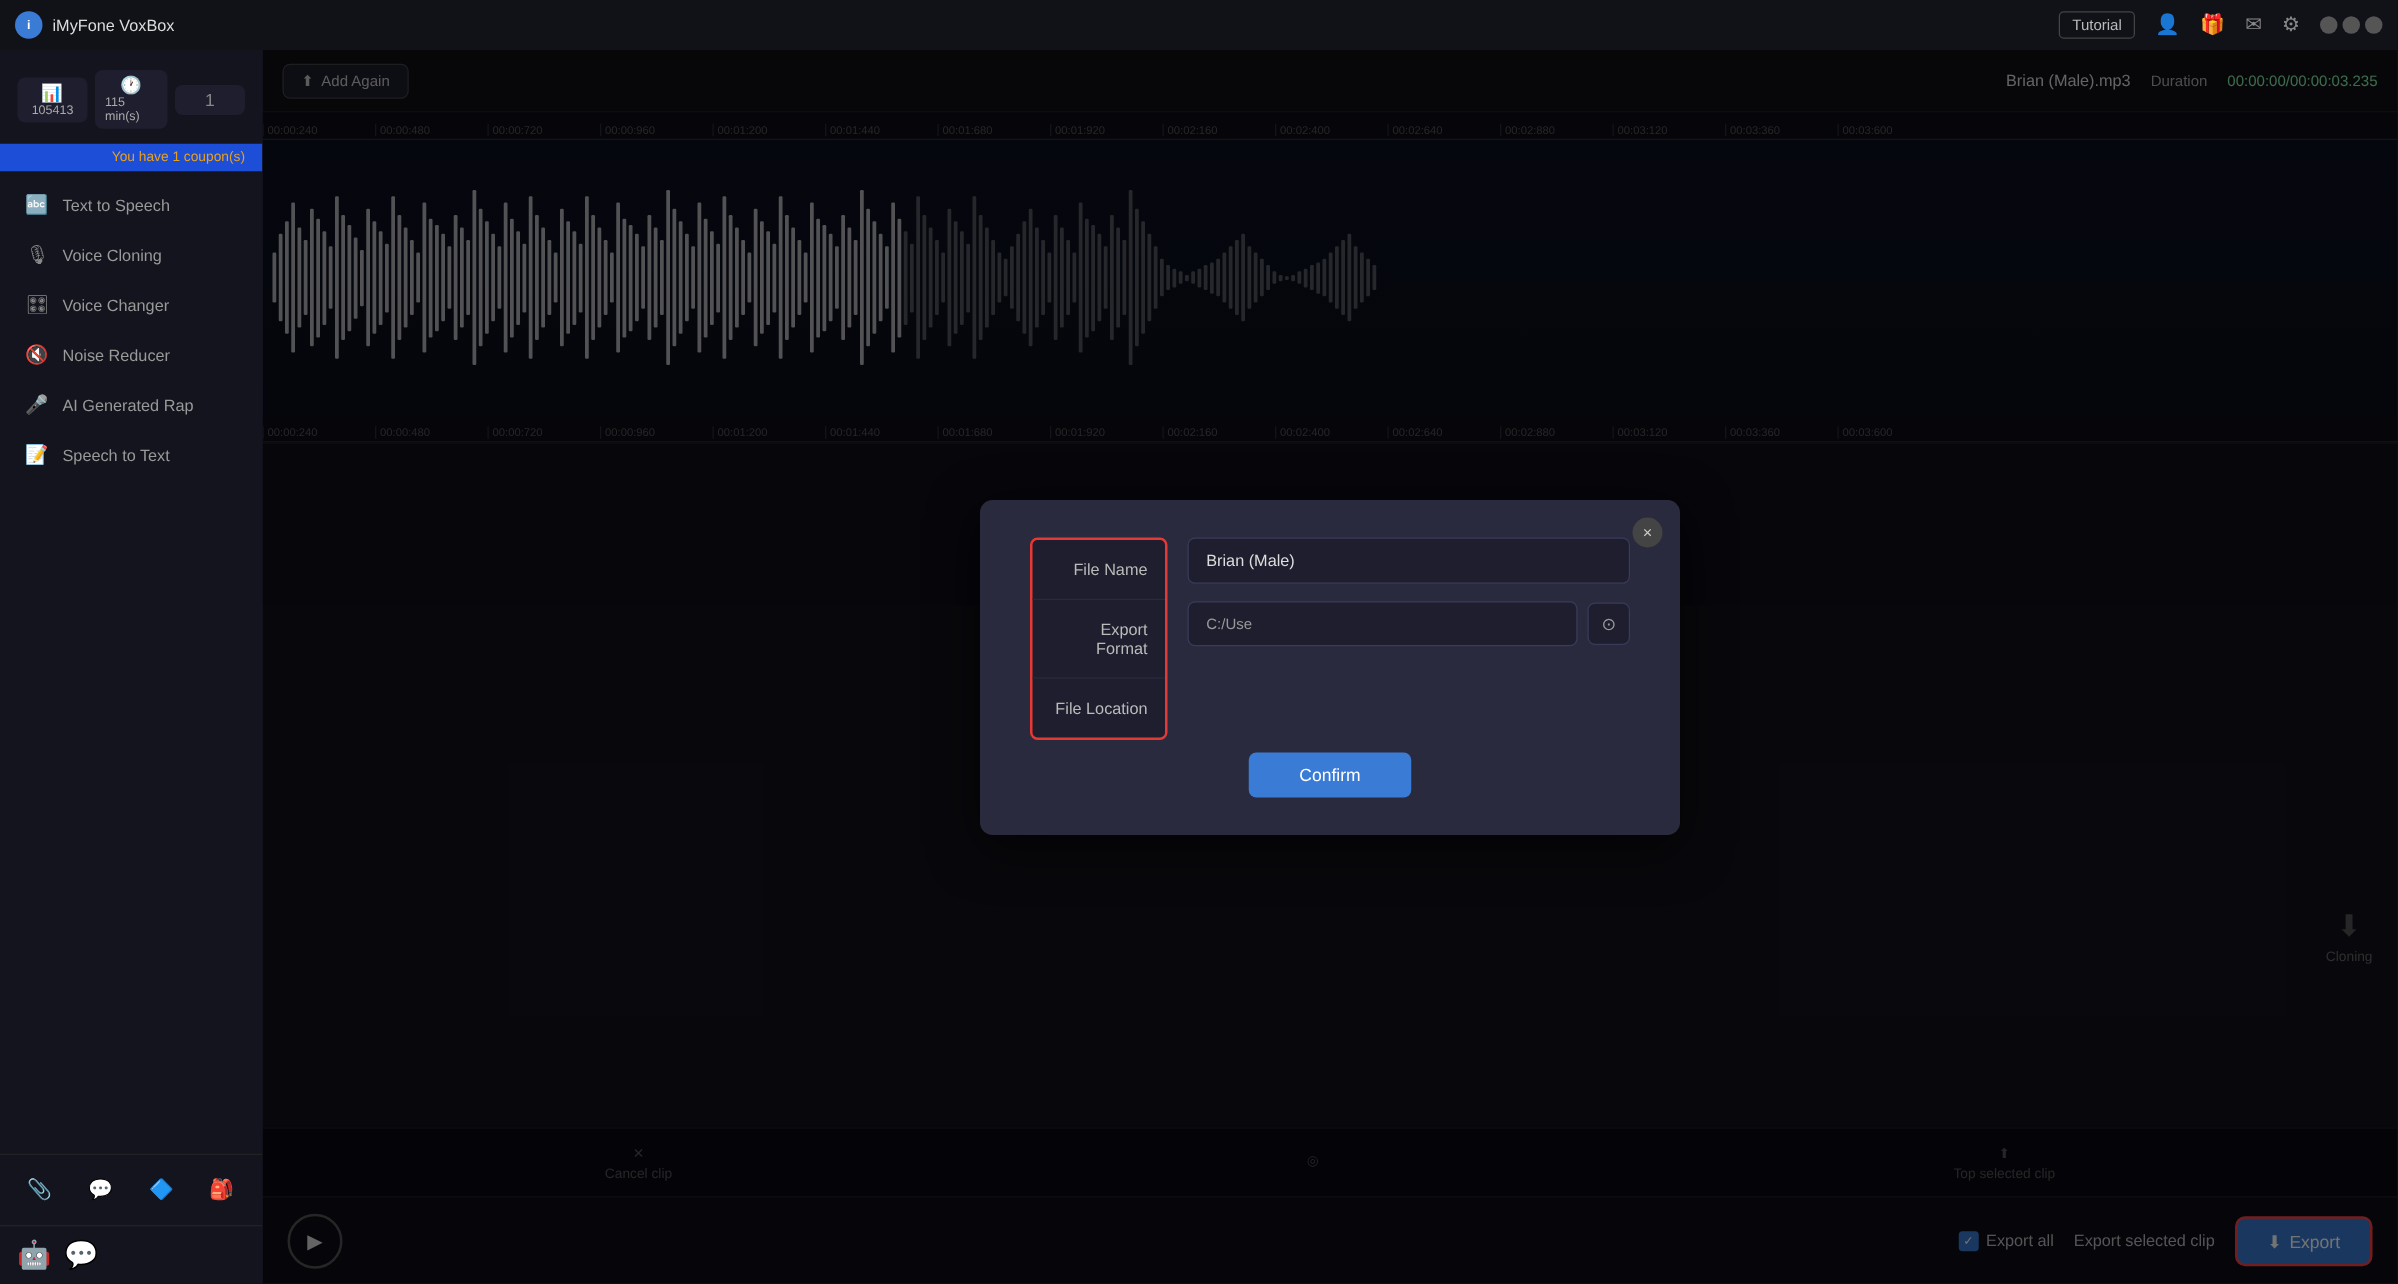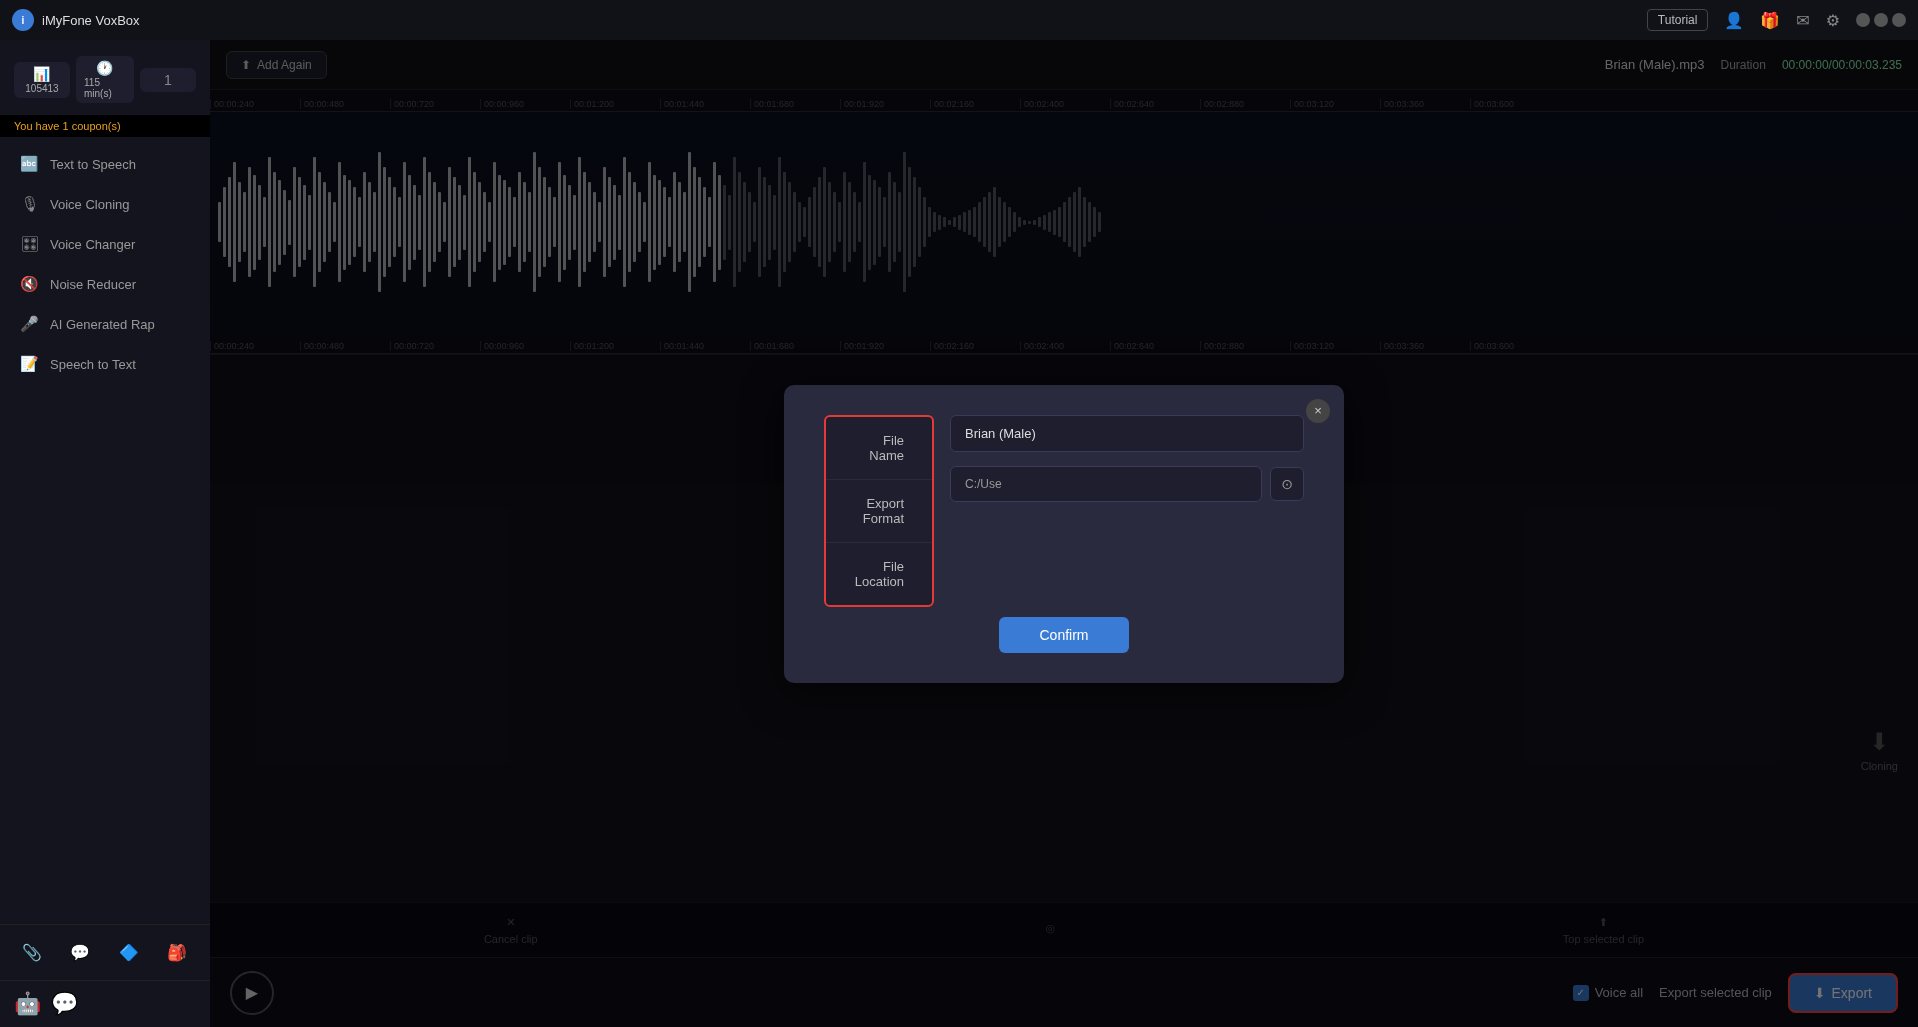--- a/index.html
+++ b/index.html
@@ -99,25 +99,25 @@
     .stat-icon {
       font-size: 14px;
       color: #888;
     }
     .stat-value {
       font-size: 10px;
       color: #aaa;
       margin-top: 1px;
     }
     .coupon-bar {
-      background: #000000;
+      background: #1d4ed8;
       color: #e8a020;
       font-size: 11px;
       padding: 5px 14px;
-      text-align: left;
+      text-align: right;
       margin-bottom: 8px;
     }
     .sidebar-nav {
       display: flex;
       flex-direction: column;
       gap: 2px;
       padding: 0 8px;
       flex: 1;
     }
     .nav-item {
@@ -381,21 +381,21 @@
 
     
     .modal-labels-combined {
       background: #1e1e2e;
       border: 2px solid #e53935;
       border-radius: 6px;
       width: 110px;
       flex-shrink: 0;
     }
     .modal-label-row {
-      padding: 16px 28px;
+      padding: 16px 14px;
       font-size: 13px;
       color: #bbb;
       text-align: right;
       border-bottom: 1px solid #2a2a3e;
     }
     .modal-label-row:last-child {
       border-bottom: none;
     }
 
     .modal-inputs {
@@ -826,21 +826,21 @@
       </div>
     </div>
 
     <div class="transport-bar">
       <div class="play-btn">
         <span>▶</span>
       </div>
       <div class="transport-right">
         <div class="export-all-checkbox">
           <div class="checkbox-blue">✓</div>
-          <span>Voice all</span>
+          <span>Export all</span>
         </div>
         <span class="export-selected-label">Export selected clip</span>
         <button class="export-btn" style="border: 2px solid #ff4444;">
           <span>⬇</span>
           <span>Export</span>
         </button>
       </div>
     </div>
 
     <div class="modal-overlay">

